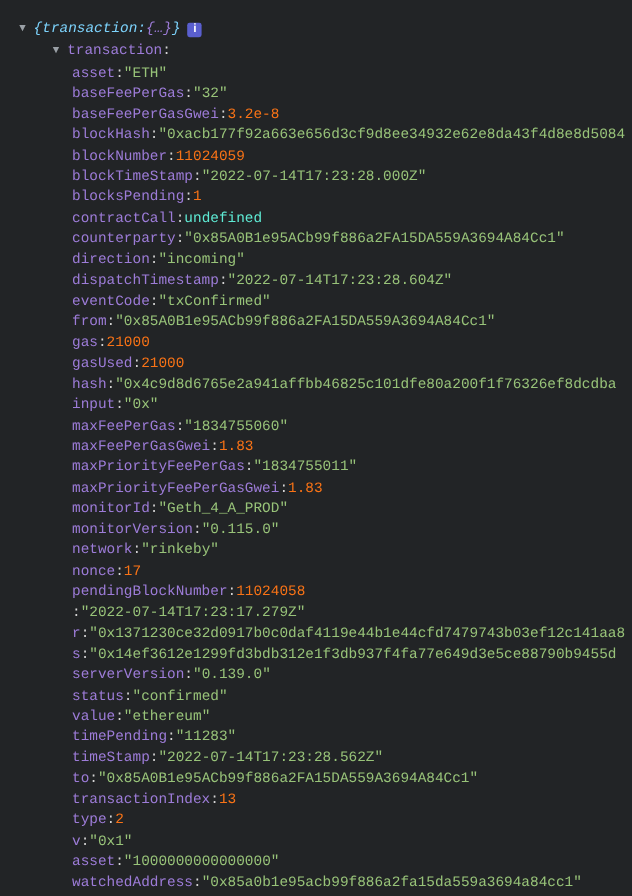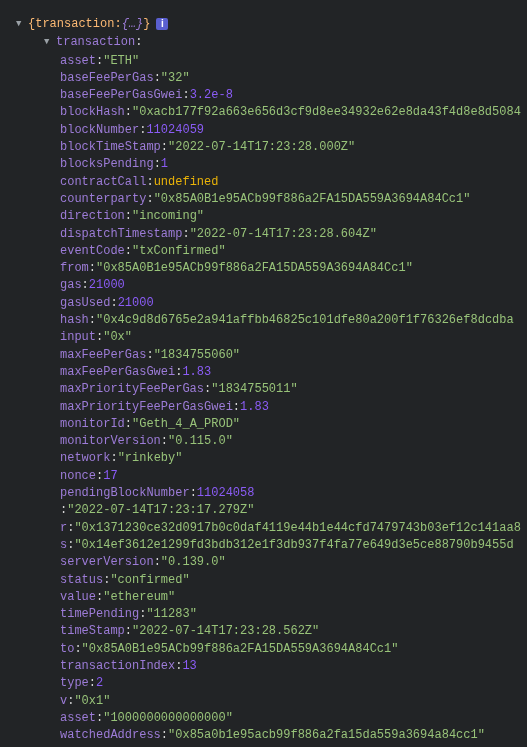--- a/index.html
+++ b/index.html
@@ -27,26 +27,26 @@
   .toggle {
     display: inline-block;
     width: 10px;
     color: #9aa0a6;
     font-size: 9px;
     margin-right: 2px;
     user-select: none;
     transform: translateY(-1px);
   }
   .key { color: #9d7cd8; }
-  .key-top { color: #fdba74; }
+  .key-top { color: #7dd3fc; font-style: italic; }
   .brace-preview { color: #9d7cd8; font-style: italic;}
   .colon { color: #d4d4d4; }
   .val-string { color: #98c379; }
-  .val-number { color: #8b5cf6; }
-  .val-undef { color: #eab308; }
+  .val-number { color: #f97316; }
+  .val-undef { color: #5eead4; }
   .info-icon {
     display: inline-flex;
     align-items: center;
     justify-content: center;
     width: 12px;
     height: 12px;
     background: #5a5fcf;
     color: #fff;
     font-style: normal;
     font-weight: bold;

